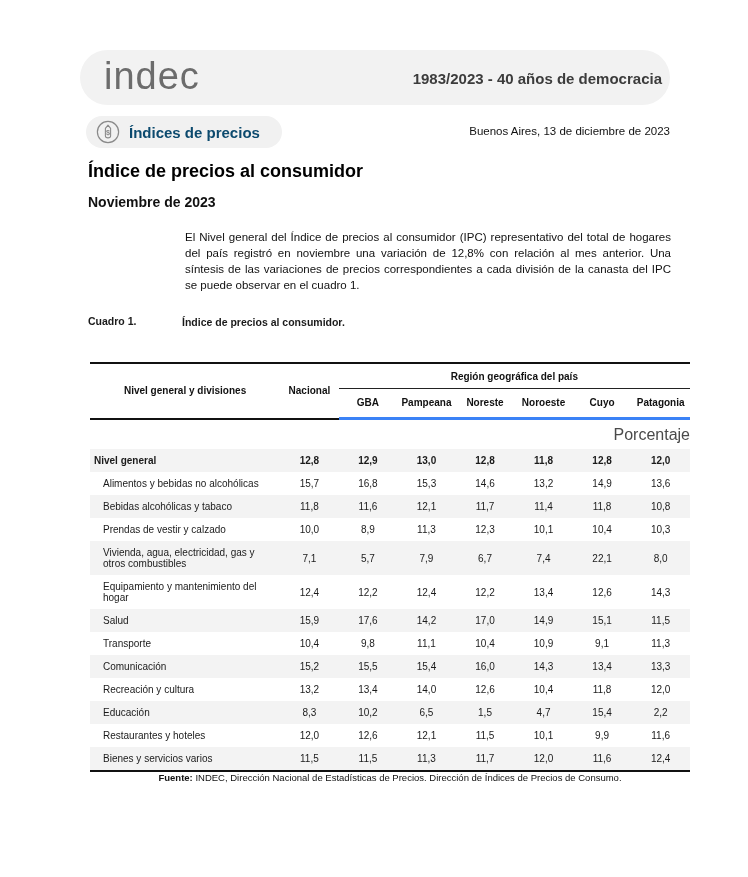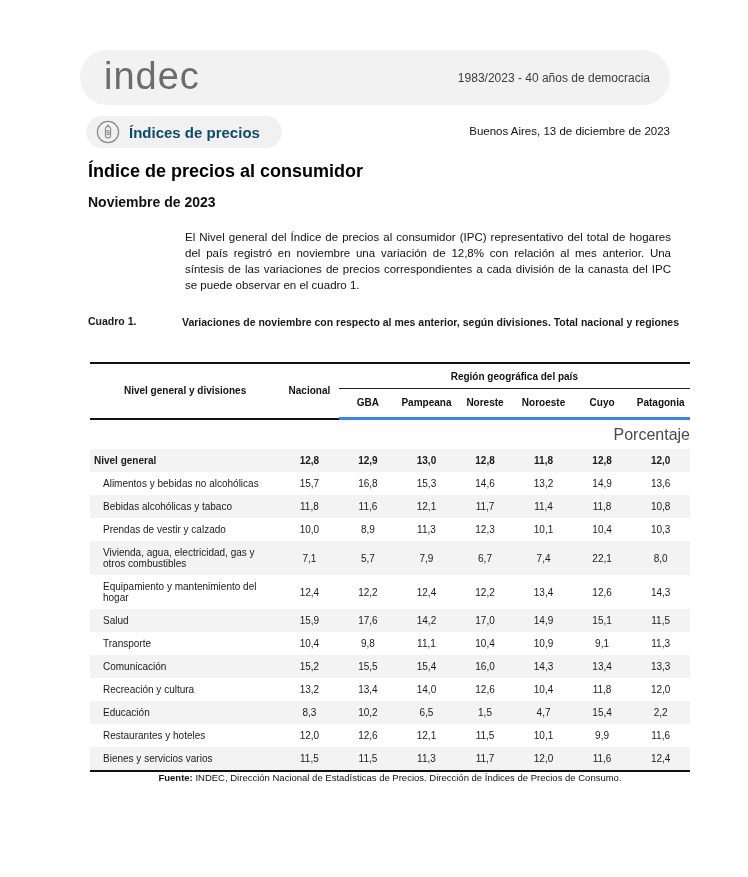--- a/index.html
+++ b/index.html
@@ -5,22 +5,22 @@
   * { margin:0; padding:0; box-sizing:border-box; }
   html,body { background:#ffffff; }
   body { font-family:"Liberation Sans", sans-serif; color:#1a1a1a; }
   .page { position:relative; width:748px; height:877px; background:#fff; overflow:hidden;margin-top:10px; }
 
   
   .band { position:absolute; left:80px; top:40px; width:590px; height:55px;
           background:#f2f2f2; border-radius:28px; }
   .logo { position:absolute; left:24px; top:50%; transform:translateY(-54%);
           font-size:38px; font-weight:500; letter-spacing:1px; color:#6c6c6c; }
-  .anniv { position:absolute; right:20px; top:50%; transform:translateY(-50%);
-           font-size:12px; font-weight:normal; color:#3c3c3c; }
+  .anniv { position:absolute; right:8px; top:50%; transform:translateY(-50%);
+           font-size:15px; font-weight:bold; color:#3c3c3c; }
 
   
   .subrow { position:absolute; left:80px; top:106px; width:590px; height:32px; }
   .pill { position:absolute; left:6px; top:0; display:inline-flex; align-items:center;
           gap:9px; background:#f1f1f1; border-radius:17px; padding:4px 22px 4px 10px; height:32px; }
   .pill-label { font-size:15px; font-weight:bold; color:#0c4a6e; }
   .dateline { position:absolute; right:0; top:9px; font-size:11.5px; color:#111; }
 
   
   .title { position:absolute; left:88px; top:151px; font-size:18px; font-weight:bold; color:#000; }
@@ -80,21 +80,21 @@
     </div>
     <div class="dateline">Buenos Aires, 13 de diciembre de 2023</div>
   </div>
 
   <div class="title">Índice de precios al consumidor</div>
   <div class="subtitle">Noviembre de 2023</div>
   <p class="intro">El Nivel general del Índice de precios al consumidor (IPC) representativo del total de hogares del país registró en noviembre una variación de 12,8% con relación al mes anterior. Una síntesis de las variaciones de precios correspondientes a cada división de la canasta del IPC se puede observar en el cuadro 1.</p>
 
   <div class="cuadro-label">Cuadro 1.</div>
   <div class="cuadro-title">
-    <div>Variaciones de noviembre con respecto al mes anterior, según divisiones. Total nacional y regiones</div>
+    <div>Índice de precios al consumidor.</div>
   </div>
 
   <div class="tbl-wrap">
     <table>
       <colgroup>
         <col class="c-label">
           <col class="c-num">
           <col class="c-num">
           <col class="c-num">
         <col class="c-num">

